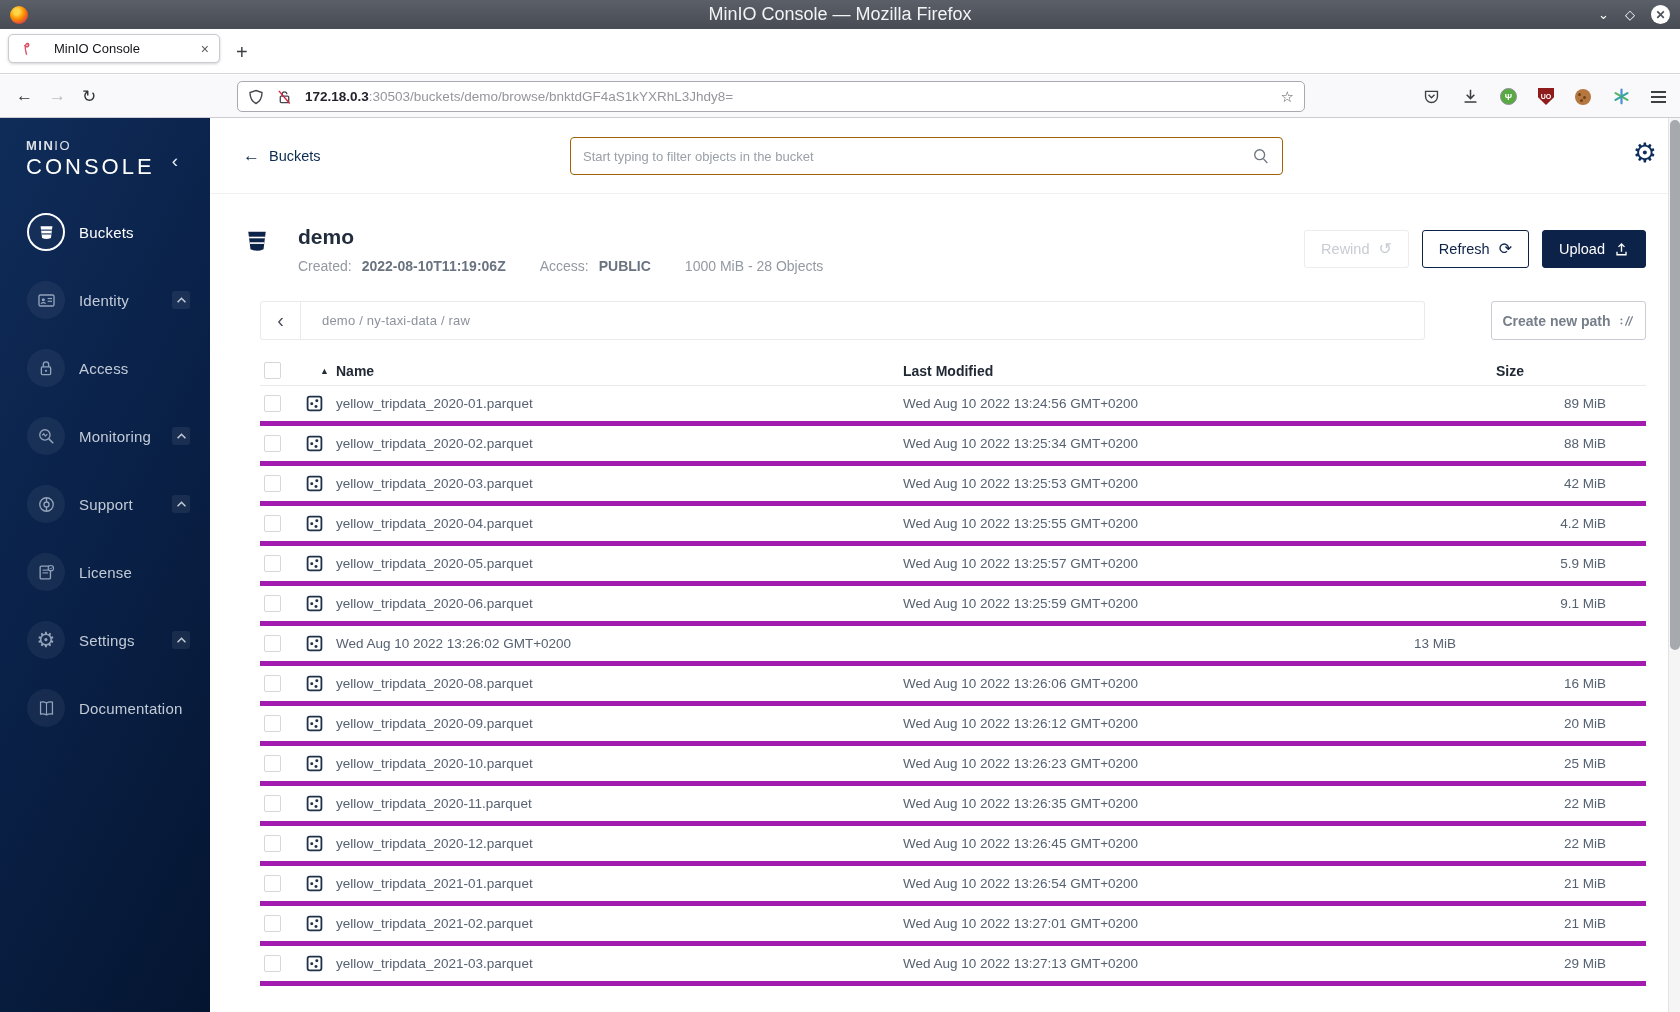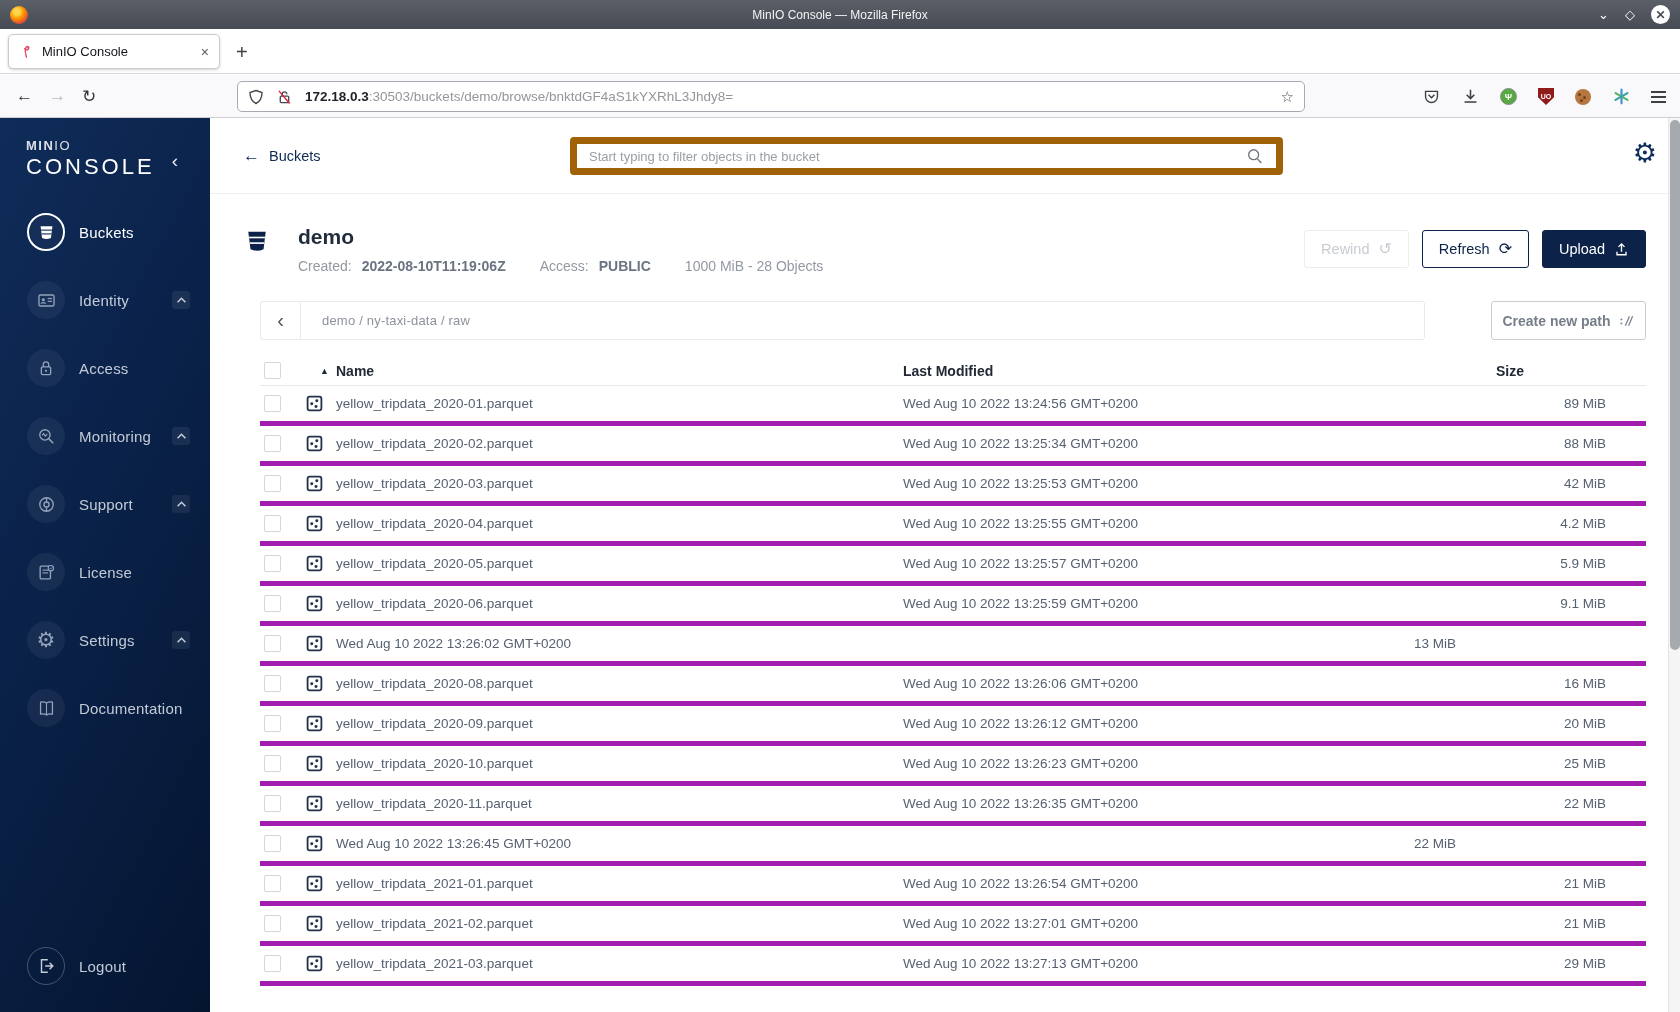--- a/index.html
+++ b/index.html
@@ -3,28 +3,28 @@
 <meta charset="utf-8">
 <style>
   * { margin:0; padding:0; box-sizing:border-box; }
   html,body { width:1680px; height:1012px; overflow:hidden; font-family:"Liberation Sans", sans-serif; background:#fff; }
 
   
   .titlebar { position:absolute; left:0; top:0; width:1680px; height:29px;
     background:linear-gradient(#5a5f68,#474c54); display:flex; align-items:center; }
   .ff-logo { width:18px; height:18px; border-radius:50%; margin-left:10px;
     background:radial-gradient(circle at 38% 32%, #ffd54a 0 18%, #ff9500 42%, #e4572e 68%, #b5236a 100%); }
-  .win-title { position:absolute; left:0; right:0; text-align:center; color:#f2f3f5; font-size:12px; }
+  .win-title { position:absolute; left:0; right:0; text-align:center; color:#f2f3f5; font-size:18px; }
   .win-controls { position:absolute; right:10px; top:0; height:29px; display:flex; align-items:center; gap:16px; }
   .wc { color:#fff; font-size:13px; line-height:1; }
   .wc-close { width:19px; height:19px; background:#fff; border-radius:50%; color:#4a4f57; display:flex; align-items:center; justify-content:center; font-size:12px; font-weight:bold; }
 
   .tabstrip { position:absolute; left:0; top:29px; width:1680px; height:45px; background:#fff; border-bottom:1px solid #d6d6db; }
-  .tab { position:absolute; left:8px; top:5px; width:212px; height:35px; background:#fff; border:1px solid #cacad1; border-radius:5px;
-    box-shadow:0 1px 3px rgba(0,0,0,.18); display:flex; align-items:center; padding:0 10px; gap:8px; }
+  .tab { position:absolute; left:8px; top:5px; width:212px; height:29px; background:#fff; border:1px solid #cacad1; border-radius:5px;
+    box-shadow:0 1px 3px rgba(0,0,0,.18); display:flex; align-items:center; padding:0 10px; gap:20px; }
   .tab-title { font-size:13px; color:#15141a; flex:1; }
   .tab-close { color:#5b5b60; font-size:14px; }
   .newtab { position:absolute; left:236px; top:12px; font-size:20px; color:#3c4043; }
 
   .navbar { position:absolute; left:0; top:75px; width:1680px; height:43px; background:#f9f9fb; border-bottom:1px solid #ccccd2;
     display:flex; align-items:center; }
   .nav-btn { font-size:17px; margin-left:16px; color:#2f3237; }
   .nav-btn.disabled { color:#b8bbc0; }
   .urlbar { position:absolute; left:237px; top:6px; width:1068px; height:31px; background:#fff; border:1px solid #a9a9b2;
     border-radius:5px; display:flex; align-items:center; padding:0 10px; gap:13px; }
@@ -64,21 +64,21 @@
   .logout-item { position:absolute; left:0; bottom:12px; width:100%; height:68px; display:flex; align-items:center; padding-left:27px; }
   .logout-ring { width:38px; height:38px; border-radius:50%; border:1.5px solid rgba(255,255,255,.25); display:flex; align-items:center; justify-content:center; color:#c3cbd7; }
   .mi-circle svg, .logout-ring svg { display:block; }
   .gear-glyph { font-size:21px; line-height:1; }
 
   
   .main { position:relative; flex:1; background:#fff; height:100%; }
   .topband { position:absolute; left:0; top:0; width:100%; height:76px; background:#fff; border-bottom:1px solid #f0f0f0; }
   .back-link { position:absolute; left:33px; top:28px; display:flex; align-items:center; gap:9px; color:#0c2a51; font-size:14.5px; cursor:pointer; }
   .back-arrow { font-size:17px; }
-  .searchbox { position:absolute; left:360px; top:19px; width:713px; height:38px; border:7px solid #a16207; border-radius:4px;
+  .searchbox { position:absolute; left:360px; top:19px; width:713px; height:38px; border:1px solid #a16207; border-radius:4px;
     background:#fff; display:flex; align-items:center; padding:0 12px; }
   .searchbox input { flex:1; border:none; outline:none; font-size:13px; color:#444; font-family:"Liberation Sans",sans-serif; }
   .searchbox input::placeholder { color:#9aa0a8; }
   .search-glyph { color:#6f7680; }
   .top-gear { position:absolute; right:23px; top:22px; color:#0c2d5c; font-size:27px; line-height:1; cursor:pointer; }
 
   .content { position:absolute; left:50px; right:34px; top:76px; }
 
   
   .bucket-head { position:relative; margin-top:31px; height:62px; }
@@ -327,29 +327,20 @@
                 <path d="M12 5 Q8.5 3 4.5 4 V19 Q8.5 18 12 20 Q15.5 18 19.5 19 V4 Q15.5 3 12 5 Z" fill="none" stroke="currentColor" stroke-width="1.6"></path>
                 <line x1="12" y1="5" x2="12" y2="20" stroke="currentColor" stroke-width="1.4"></line>
               </svg>
             </span>
           </span>
           <span class="mi-label">Documentation</span>
 
         </div>
       </div>
 
-    <div class="logout-item">
-      <span class="logout-ring">
-        <svg width="18" height="18" viewBox="0 0 20 20">
-            <path d="M12 3 H5 V17 H12" fill="none" stroke="currentColor" stroke-width="1.6"></path>
-            <path d="M9 10 H17 M14 6.5 L17.5 10 L14 13.5" fill="none" stroke="currentColor" stroke-width="1.6"></path>
-          </svg>
-      </span>
-      <span class="mi-label">Logout</span>
-    </div>
   </div>
 
   <div class="main">
     <div class="topband">
       <div class="back-link">
         <span class="back-arrow">←</span>
         <span>Buckets</span>
       </div>
       <div class="searchbox">
         <input type="text" placeholder="Start typing to filter objects in the bucket" style="">
@@ -599,20 +590,21 @@
             <div class="trow">
               <span class="cb"></span>
               <span class="fileicon">
                 <svg width="17" height="17" viewBox="0 0 16 16">
                   <rect x="1.5" y="1.5" width="13" height="13" rx="2" fill="none" stroke="currentColor" stroke-width="1.7"></rect>
                   <circle cx="5.4" cy="8.2" r="1.4" fill="currentColor"></circle>
                   <circle cx="10.2" cy="5.4" r="1.4" fill="currentColor"></circle>
                   <circle cx="9.4" cy="10.8" r="1.4" fill="currentColor"></circle>
                 </svg>
               </span>
+              <span class="cname">yellow_tripdata_2020-12.parquet</span>
               <span class="cmod">Wed Aug 10 2022 13:26:45 GMT+0200</span>
               <span class="csize">22 MiB</span>
             </div>
 
             <div class="trow">
               <span class="cb"></span>
               <span class="fileicon">
                 <svg width="17" height="17" viewBox="0 0 16 16">
                   <rect x="1.5" y="1.5" width="13" height="13" rx="2" fill="none" stroke="currentColor" stroke-width="1.7"></rect>
                   <circle cx="5.4" cy="8.2" r="1.4" fill="currentColor"></circle>

